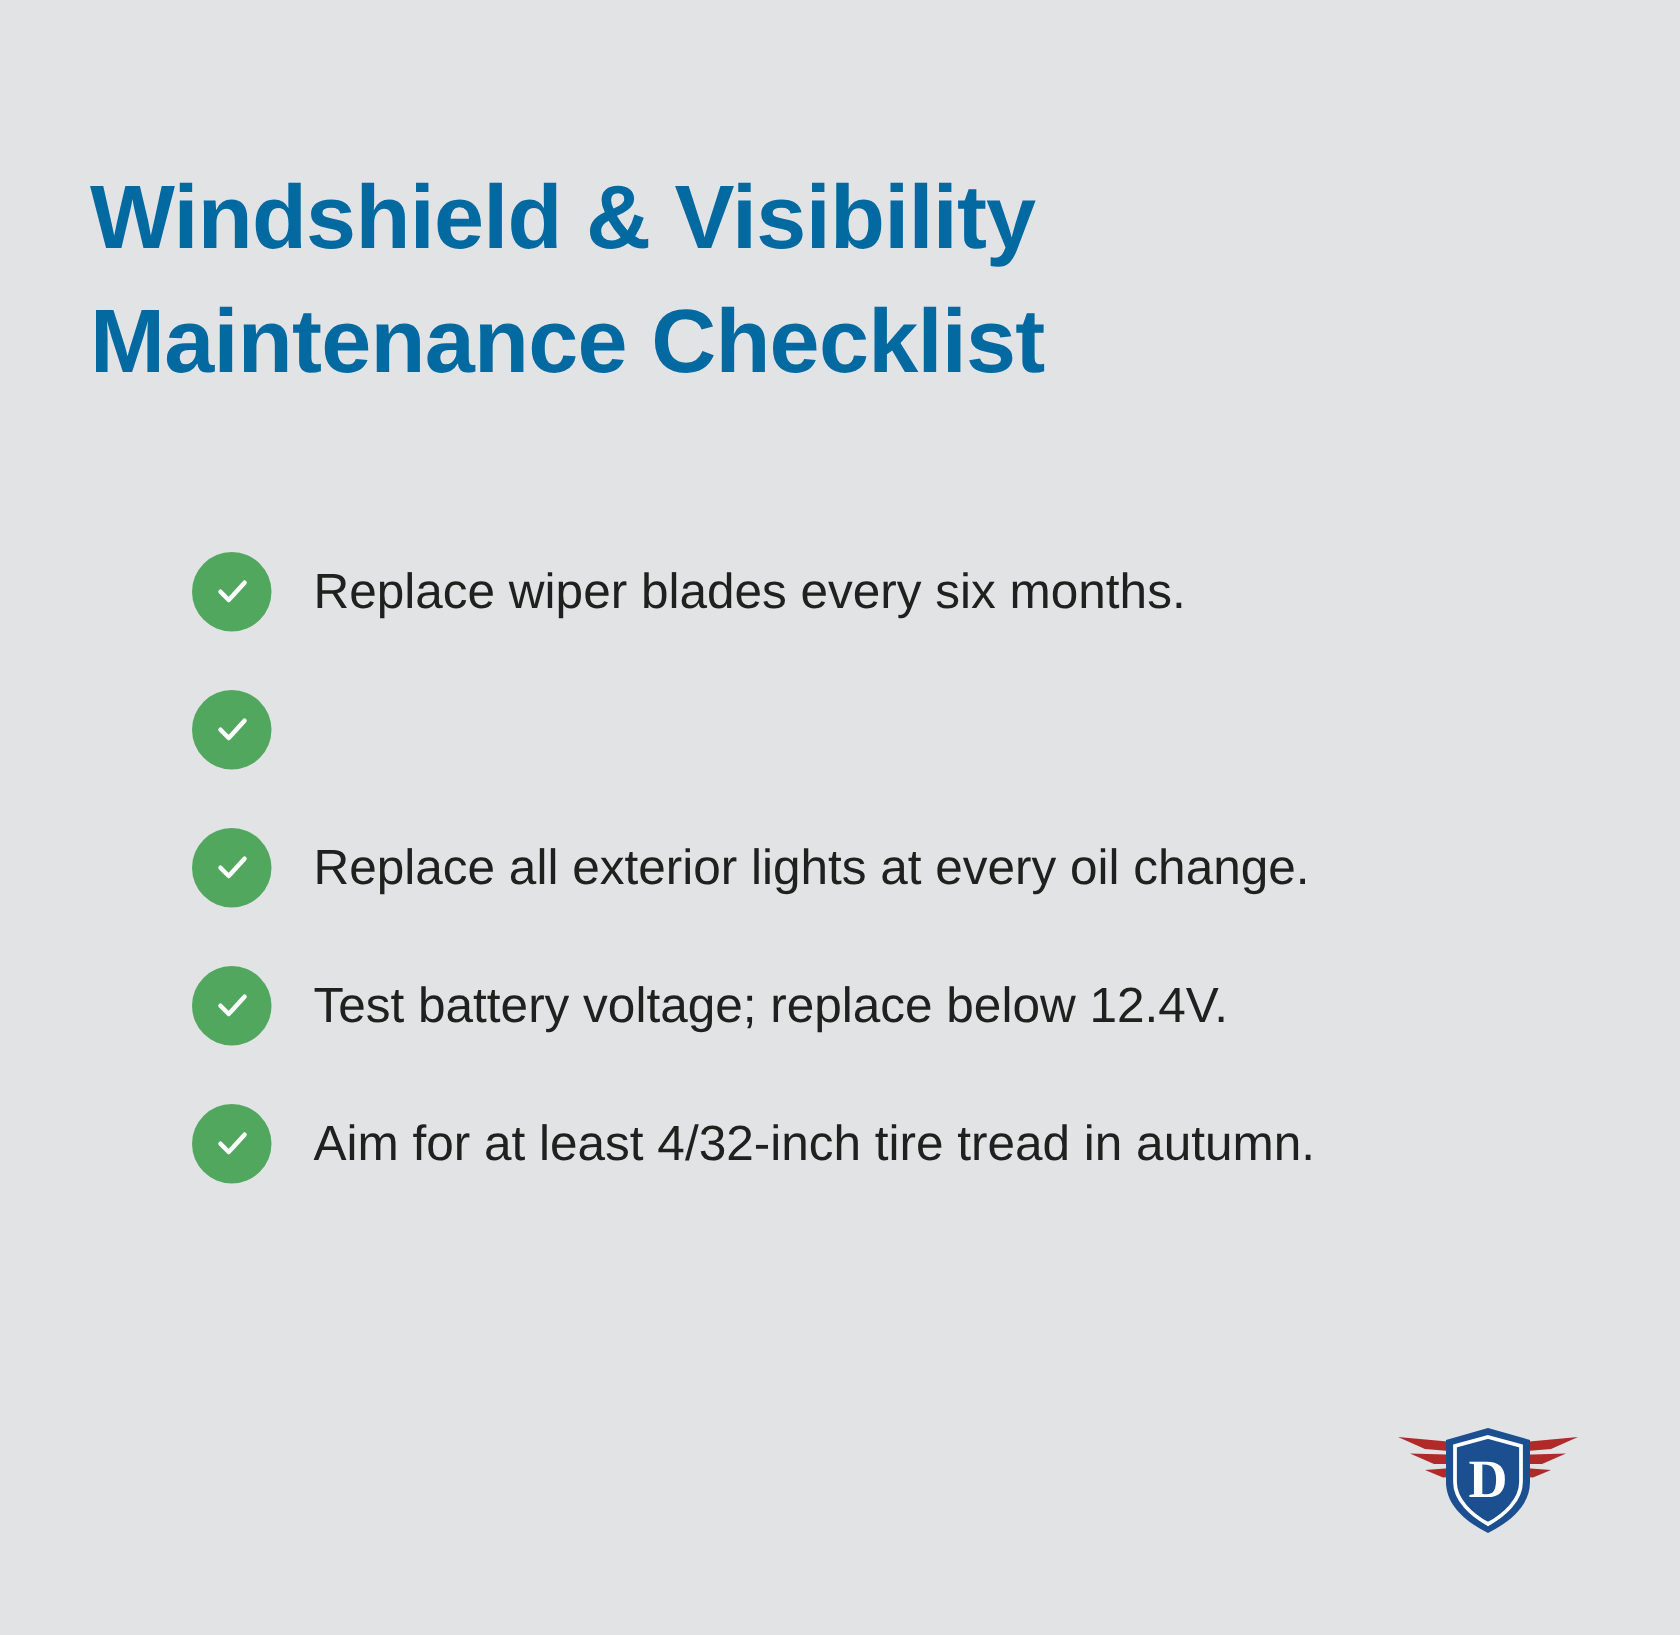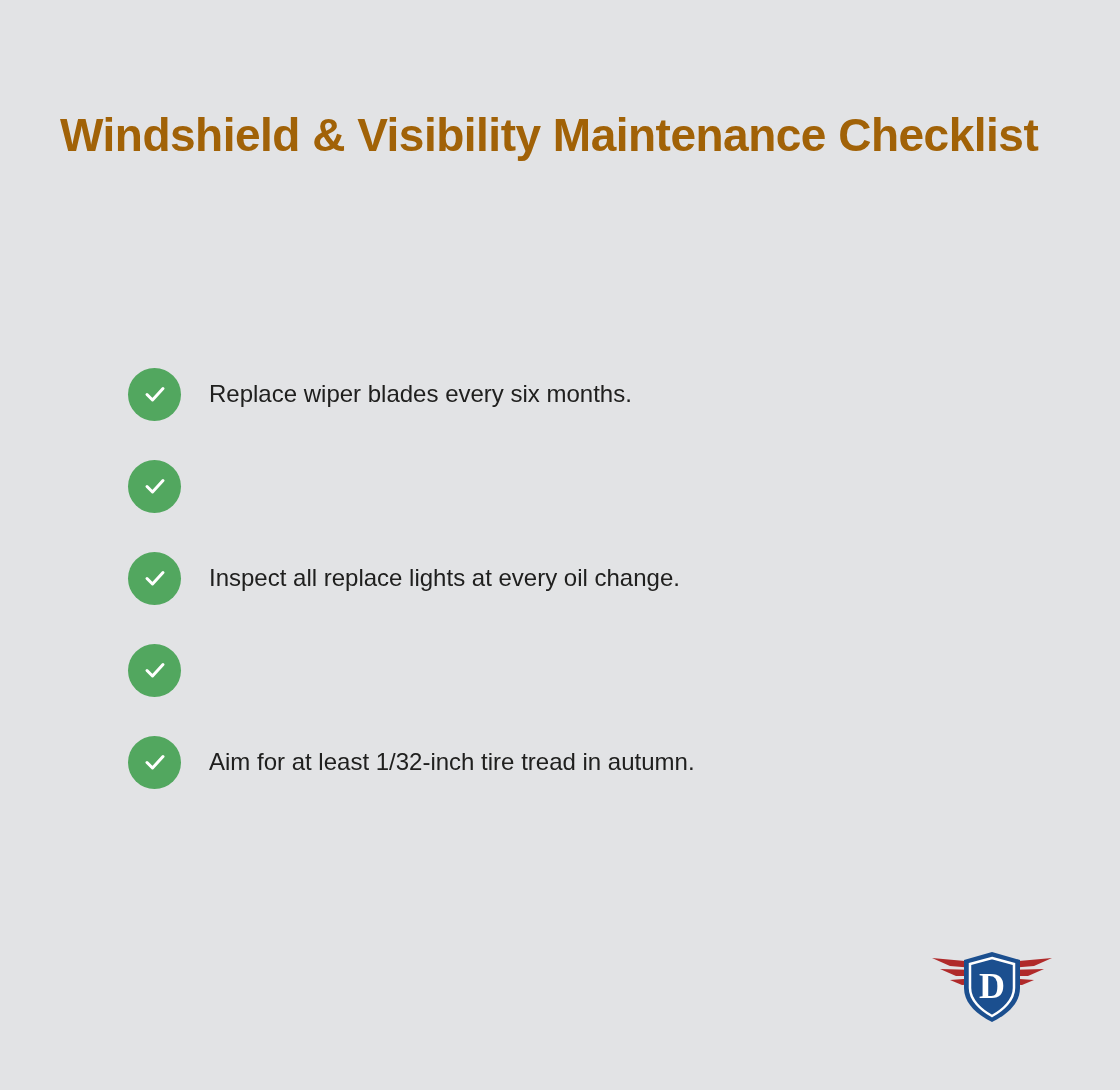--- a/index.html
+++ b/index.html
@@ -17,24 +17,24 @@
     position: relative;
     width: 1120px;
     height: 1090px;
     box-sizing: border-box;
   }
   .title {
     position: absolute;
     left: 60px;
     top: 104px;
     width: 980px;
-    font-size: 46px;
+    font-size: 60px;
     line-height: 1.38;
     font-weight: bold;
-    color: #a16207;
+    color: #0369a1;
     letter-spacing: -0.5px;
   }
   .checklist {
     position: absolute;
     left: 128px;
     top: 366px;
     width: 930px;
   }
   .item {
     display: flex;
@@ -50,21 +50,21 @@
     background: #52a75f;
     display: flex;
     align-items: center;
     justify-content: center;
   }
   .check-circle svg {
     display: block;
   }
   .item-text {
     margin-left: 28px;
-    font-size: 24px;
+    font-size: 33px;
     color: #20201f;
     line-height: 1.2;
     white-space: nowrap;
   }
   .logo {
     position: absolute;
     right: 64px;
     bottom: 58px;
     width: 128px;
     height: 96px;
@@ -95,39 +95,40 @@
         </svg>
       </span>
     </div>
 
     <div class="item">
       <span class="check-circle">
         <svg width="30" height="30" viewBox="0 0 30 30" aria-hidden="true">
           <polyline points="7,15.5 12.5,21 23,9.5" fill="none" stroke="#ffffff" stroke-width="3" stroke-linecap="round" stroke-linejoin="round"></polyline>
         </svg>
       </span>
-      <span class="item-text">Inspect all replace lights at every oil change.</span>
+      <span class="item-text">Replace all exterior lights at every oil change.</span>
     </div>
 
 
     <div class="item">
       <span class="check-circle">
         <svg width="30" height="30" viewBox="0 0 30 30" aria-hidden="true">
           <polyline points="7,15.5 12.5,21 23,9.5" fill="none" stroke="#ffffff" stroke-width="3" stroke-linecap="round" stroke-linejoin="round"></polyline>
         </svg>
       </span>
+      <span class="item-text">Test battery voltage; replace below 12.4V.</span>
     </div>
 
     <div class="item">
       <span class="check-circle">
         <svg width="30" height="30" viewBox="0 0 30 30" aria-hidden="true">
           <polyline points="7,15.5 12.5,21 23,9.5" fill="none" stroke="#ffffff" stroke-width="3" stroke-linecap="round" stroke-linejoin="round"></polyline>
         </svg>
       </span>
-      <span class="item-text">Aim for at least 1/32-inch tire tread in autumn.</span>
+      <span class="item-text">Aim for at least 4/32-inch tire tread in autumn.</span>
     </div>
 
   </div>
 
   <div class="logo">
     <svg width="128" height="96" viewBox="0 0 128 96" aria-hidden="true">
 
       <g fill="#b02a2a">
         <path d="M48 26 L4 22 L22 30 L46 32 Z"></path>
         <path d="M48 34 L12 33 L28 40 L48 40 Z"></path>

